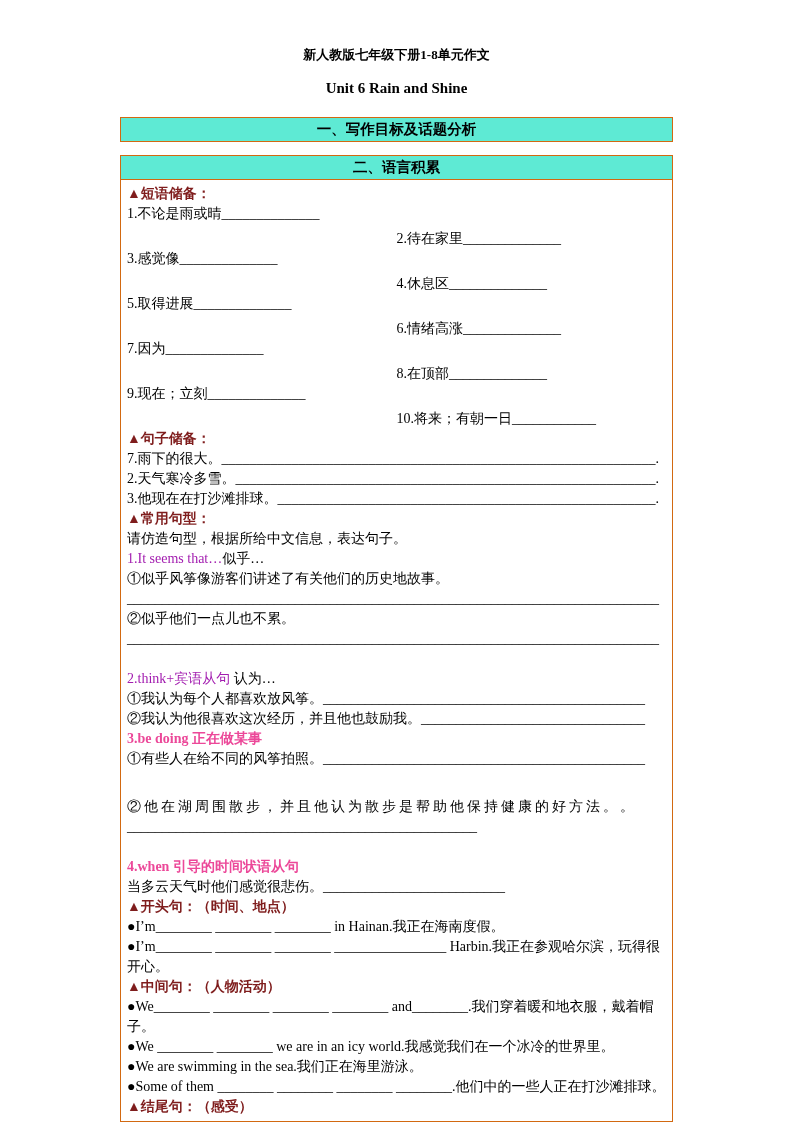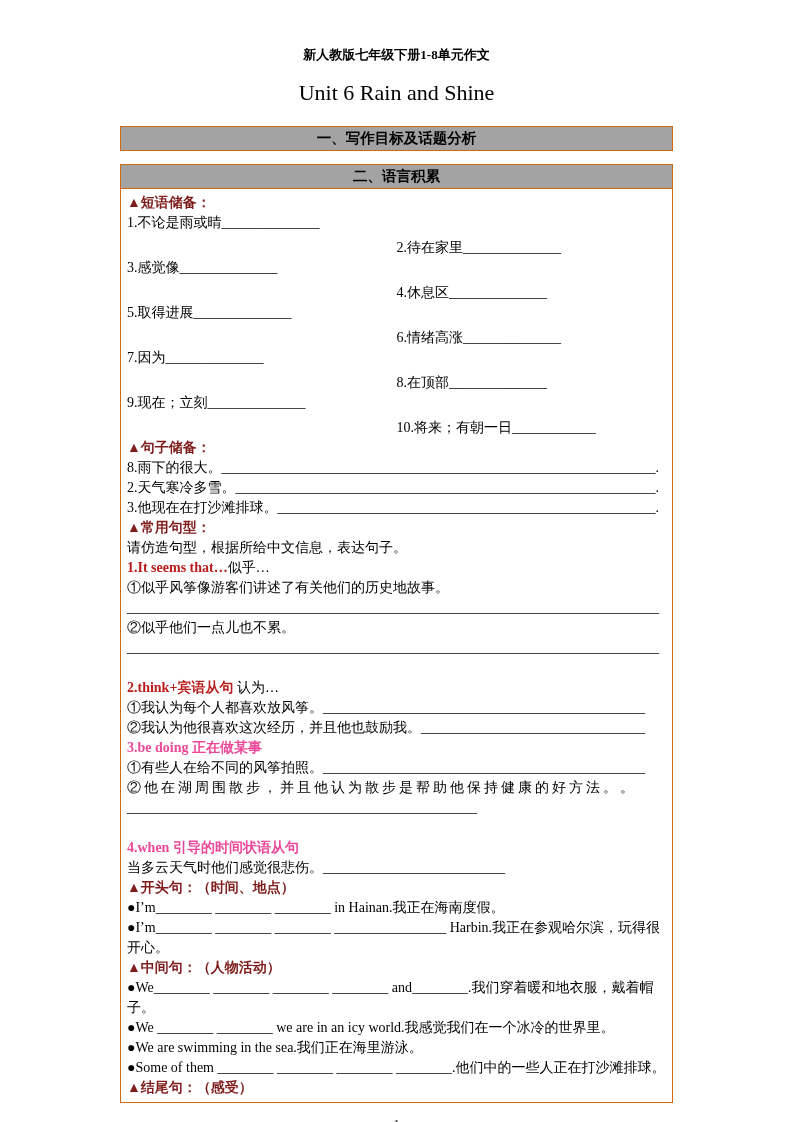--- a/index.html
+++ b/index.html
@@ -7,42 +7,42 @@
   body {
     width: 793px;
     height: 1122px;
     background: #ffffff;
     font-family: "Liberation Serif", "DejaVu Serif", serif;
     color: #000000;
     position: relative;
   }
   .page { padding: 46px 120px 0 120px; }
   .doc-header { font-size: 13px; font-weight: bold; text-align: center; }
-  .doc-title { text-align: center; font-size: 22px; font-weight: normal; margin: 16px 0 20px 0; }
+  .doc-title { text-align: center; font-size: 15px; font-weight: bold; margin: 16px 0 20px 0; }
 
   table.sec { width: 100%; border-collapse: collapse; }
   table.sec td { border: 1px solid #D26911; }
   td.band {
-    background: #a3a3a3;
+    background: #5eead4;
     text-align: center;
     font-weight: bold;
     font-size: 14.5px;
     padding: 2px 4px;
     height: 24px;
   }
   td.cell { padding: 4px 6px; font-size: 14px; }
   .goal-body { line-height: 21px; text-align: justify; }
 
   .gap { height: 13px; }
 
   .line { margin: 0; line-height: 20px; font-size: 14px; white-space: normal; overflow-wrap: break-word; }
   .red   { color: #7f1d1d; font-weight: bold; }
-  .blue  { color: #b91c1c; font-weight: bold; }
+  .blue  { color: #a21caf; font-weight: normal; }
   .green { color: #ec4899; font-weight: bold; }
-  .spread { letter-spacing: 3px; }
+  .spread { letter-spacing: 3px; margin-top: 28px; }
 
   .cols { display: flex; line-height: 20px; font-size: 14px; }
   .col-l { width: 50%; }
   .col-r { flex: 1; margin-top: 25px; }
 
   .page-number { text-align: center; font-size: 12.5px; margin-top: 14px; }
 </style>
 </head>
 <body>
 
@@ -86,21 +86,21 @@
         <div class="cols">
           <span class="col-l">7.因为______________</span>
           <span class="col-r">8.在顶部______________</span>
         </div>
         <div class="cols">
           <span class="col-l">9.现在；立刻______________</span>
           <span class="col-r">10.将来；有朝一日____________</span>
         </div>
 
         <p class="line red">▲句子储备：</p>
-        <p class="line">8.雨下的很大。______________________________________________________________.</p>
+        <p class="line">7.雨下的很大。______________________________________________________________.</p>
         <p class="line">2.天气寒冷多雪。____________________________________________________________.</p>
         <p class="line">3.他现在在打沙滩排球。______________________________________________________.</p>
 
         <p class="line red">▲常用句型：</p>
         <p class="line">请仿造句型，根据所给中文信息，表达句子。</p>
 
         <p class="line"><span class="blue">1.It seems that…</span><span>似乎…</span></p>
         <p class="line">①似乎风筝像游客们讲述了有关他们的历史地故事。</p>
         <p class="line">____________________________________________________________________________</p>
         <p class="line">②似乎他们一点儿也不累。</p>

